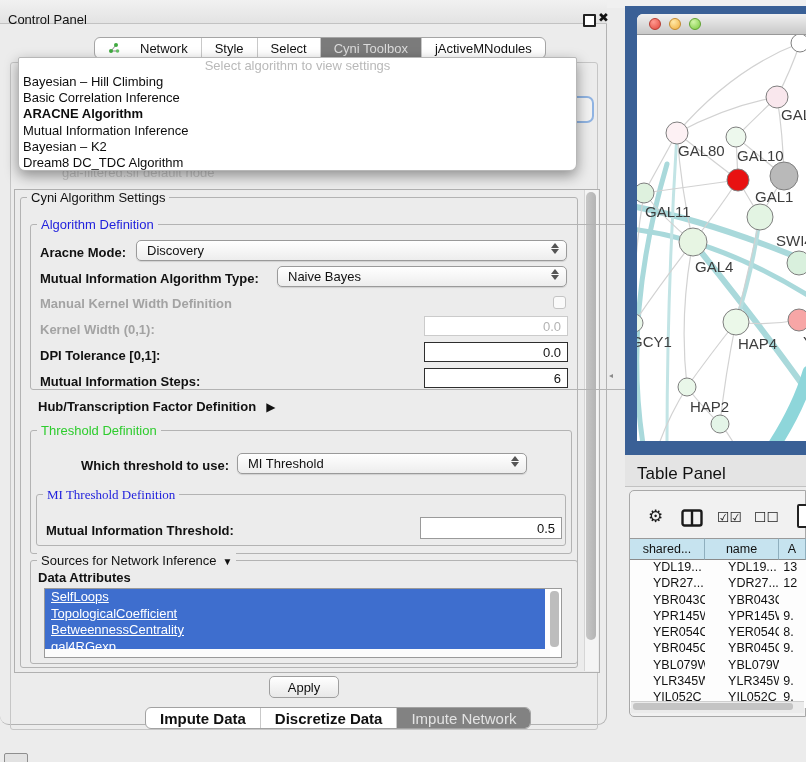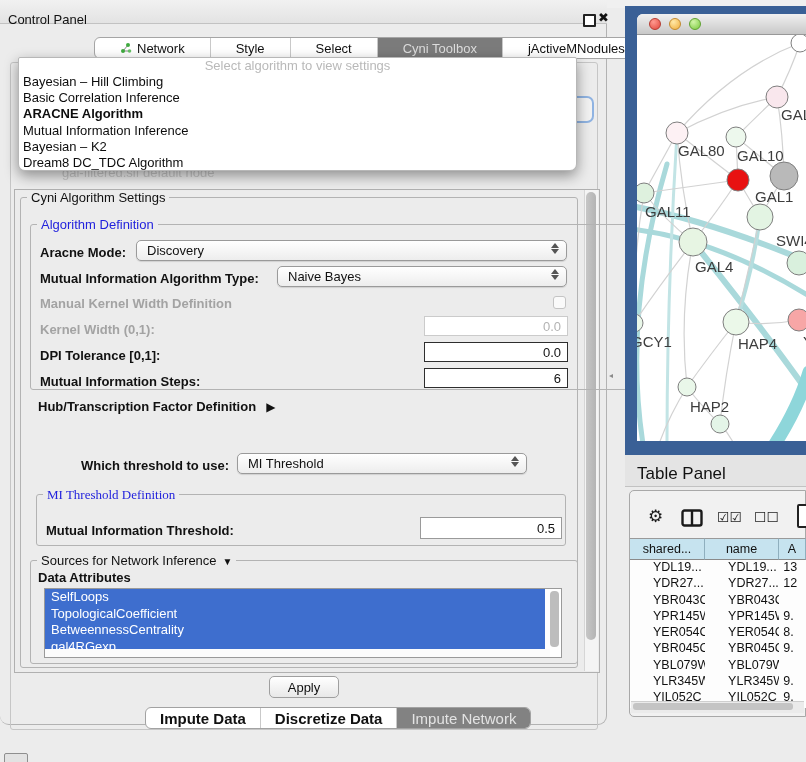--- a/index.html
+++ b/index.html
@@ -9,21 +9,21 @@
   
   .cp-window{left:0;top:8;width:607px;height:725px;background:#ececec;border:1px solid #b2b2b2;border-left:none;border-radius:0 0 9px 9px;box-sizing:border-box;}
   .cp-titlebar{left:0;top:8;width:607px;height:23px;background:linear-gradient(#f1f1f1,#e3e3e3);border-bottom:1px solid #c2c2c2;}
   .cp-title{left:8px;top:12px;font-size:13px;color:#111;}
   .win-max{left:583px;top:14px;width:9px;height:9px;border:2px solid #222;border-radius:1px;background:#fff;}
   .win-close{left:598px;top:10px;font-size:13px;font-weight:bold;color:#111;}
   .top-strip{left:0;top:0;width:806px;height:8px;background:#f0f0f0;}
   .top-tick{left:4px;top:0;width:1px;height:6px;background:#a8a8a8;}
   
   .tabstrip{left:94px;top:37px;height:22px;display:flex;background:#fff;border:1px solid #a5a5a5;border-radius:6px;overflow:hidden;box-sizing:border-box;}
-  .tabstrip .tab{display:flex;align-items:center;gap:5px;padding:0 25px;font-size:13px;color:#111;border-right:1px solid #c9c9c9;white-space:nowrap;}
+  .tabstrip .tab{display:flex;align-items:center;gap:20px;padding:0 13px;font-size:13px;color:#111;border-right:1px solid #c9c9c9;white-space:nowrap;}
   .tabstrip .tab:last-child{border-right:none;}
   .tabstrip .tab.sel{background:#7b7b7b;color:#dcdcdc;}
   
   .popup{left:18px;top:57px;width:559px;height:114px;background:#fff;border:1px solid #b7b7b7;border-radius:2px 2px 7px 7px;box-shadow:0 5px 14px rgba(0,0,0,.40);z-index:30;box-sizing:border-box;}
   .popup .ph{height:16px;line-height:16px;text-align:center;color:#b9b9b9;font-size:13px;}
   .popup .it{height:16.2px;line-height:16px;padding-left:4px;font-size:13px;color:#0d0d0d;white-space:nowrap;}
   .popup .it.sel{font-weight:bold;}
   .combo-fragment{left:570px;top:96px;width:24px;height:27px;border:2px solid #8fb3e2;border-left:none;border-radius:0 7px 7px 0;background:#f2f2f2;z-index:25;box-sizing:border-box;}
   .ghost-text{left:62px;top:165px;font-size:13px;color:#c7c7c7;z-index:1;}
   .content-frame{left:10px;top:62px;width:588px;height:668px;border:1px solid #c6c6c6;border-radius:3px;box-sizing:border-box;}
@@ -42,21 +42,21 @@
   .stepper i{width:0;height:0;border-left:4px solid transparent;border-right:4px solid transparent;}
   .stepper .up{border-bottom:5px solid #555;}
   .stepper .dn{border-top:5px solid #555;}
   .field{background:#fff;border:1px solid #2e2e2e;font-size:13px;color:#111;display:flex;align-items:center;justify-content:flex-end;padding-right:6px;box-sizing:border-box;}
   .field.dis{border:1px solid #cbcbcb;color:#b3b3b3;}
   .checkbox{width:13px;height:13px;border:1px solid #c4c4c4;border-radius:3px;background:#fafafa;box-sizing:border-box;}
   .hub-row{font-size:13px;font-weight:600;color:#111;}
   .tri-right{display:inline-block;margin-left:10px;font-size:12px;color:#111;}
   .tri-down{display:inline-block;margin-left:6px;font-size:10px;color:#111;}
   .attr-list{left:44px;top:588px;width:518px;height:70px;background:#fff;border:1px solid #9a9a9a;box-sizing:border-box;overflow:hidden;}
-  .attr-item{height:16.5px;line-height:16.5px;background:#3e6ece;color:#fff;font-size:13px;padding-left:6px;width:494px;}
+  .attr-item{height:16.5px;line-height:16.5px;background:#3e6ece;color:#fff;font-size:13px;padding-left:6px;width:494px;text-decoration:underline;}
   .attr-vthumb{left:550px;top:591px;width:9px;height:56px;border-radius:4px;background:#bdbdbd;z-index:3;}
   .attr-hstrip{left:45px;top:649px;width:505px;height:8px;background:#fcfcfc;z-index:2;}
   .apply-btn{left:269px;top:676px;width:68px;height:20px;background:linear-gradient(#ffffff,#e8e8e8);border:1px solid #9f9f9f;border-radius:5px;font-size:13px;color:#111;display:flex;align-items:center;justify-content:center;}
   .bottomtabs{left:145px;top:707px;height:22px;display:flex;background:#fff;border:1px solid #a2a2a2;border-radius:6px;overflow:hidden;box-sizing:border-box;}
   .bottomtabs .tab{display:flex;align-items:center;padding:0 14px;font-size:15px;font-weight:bold;color:#111;border-right:1px solid #c9c9c9;white-space:nowrap;}
   .bottomtabs .tab:last-child{border-right:none;}
   .bottomtabs .tab.sel{background:#828282;color:#e3e3e3;font-weight:normal;}
   
   .net-frame{left:625px;top:6px;width:181px;height:449px;background:#3a6096;}
   .net-window{left:637px;top:14px;width:169px;height:427px;background:#fff;border-radius:6px 0 0 0;overflow:hidden;}
@@ -165,20 +165,23 @@
   <div class="abs field dis" style="left:424px;top:316px;width:144px;height:20px;">0.0</div>
   <div class="abs lbl" style="left:40px;top:348px;">DPI Tolerance [0,1]:</div>
   <div class="abs field" style="left:424px;top:342px;width:144px;height:20px;">0.0</div>
   <div class="abs lbl" style="left:40px;top:374px;">Mutual Information Steps:</div>
   <div class="abs field" style="left:424px;top:368px;width:144px;height:20px;">6</div>
 
   <div class="abs hub-row" style="left:38px;top:399px;">
     <span>Hub/Transcription Factor Definition</span><span class="tri-right">▶</span>
   </div>
 
+  <div class="abs group" style="left:30px;top:430px;width:542px;height:124px;">
+    <span class="gtitle green">Threshold Definition</span>
+  </div>
   <div class="abs lbl" style="left:81px;top:458px;">Which threshold to use:</div>
   <div class="abs combo" style="left:237px;top:453px;width:290px;height:21px;">
     <span>MI Threshold</span>
     <span class="stepper">
         <i class="up"></i>
         <i class="dn"></i>
       </span>
   </div>
   <div class="abs group" style="left:36px;top:494px;width:530px;height:52px;font-family:Liberation Serif, serif;">
     <span class="gtitle blue">MI Threshold Definition</span>

